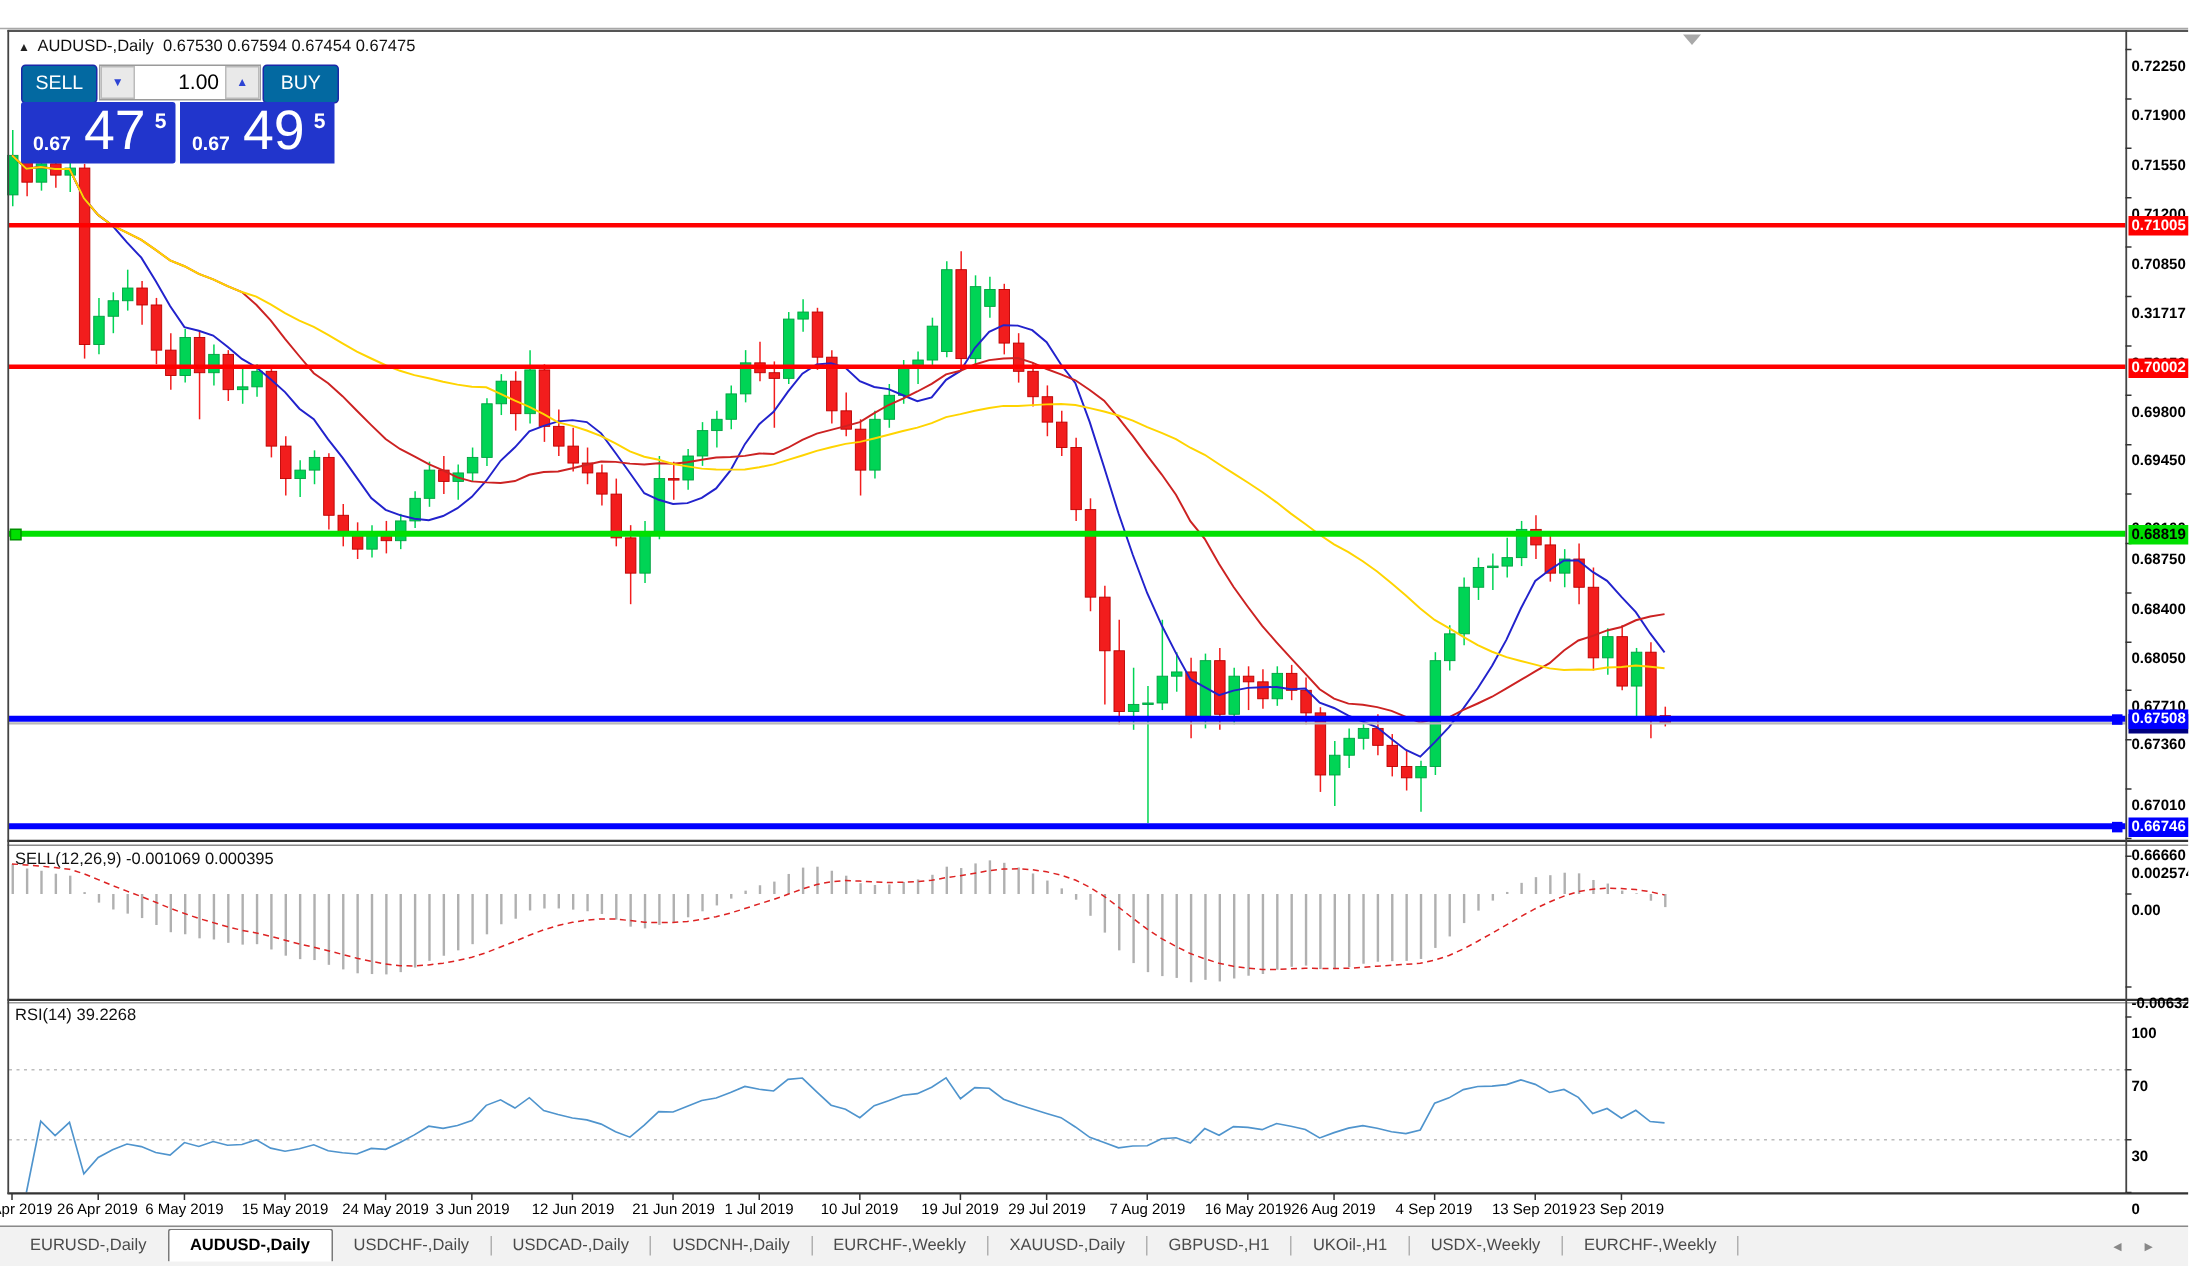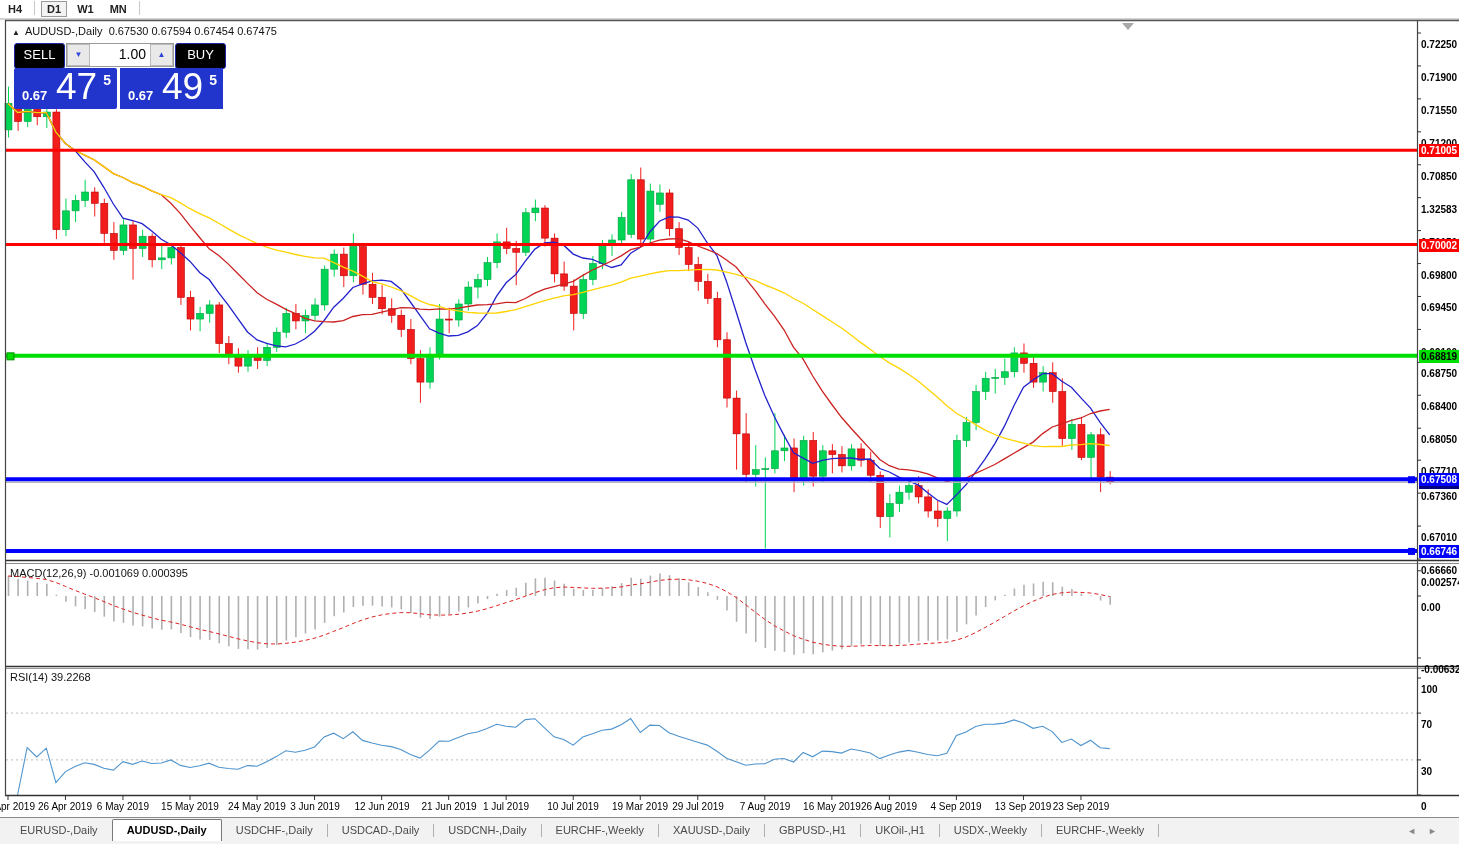--- a/index.html
+++ b/index.html
@@ -11,21 +11,21 @@
   .tf.active{background:#f3f3f3;border:1px solid #9a9a9a;}
   .tfsep{display:inline-block;width:1px;height:14px;background:#c8c8c8;margin:1px 4px 0 4px;vertical-align:top;}
   
   #title{position:absolute;left:12px;top:25px;font-size:11px;color:#111;z-index:4;white-space:nowrap;}
   #title .tri{font-size:8px;margin-right:5px;color:#222;}
   
   #shift{position:absolute;left:1122px;top:23px;width:0;height:0;border-left:6px solid transparent;border-right:6px solid transparent;border-top:7px solid #a9a9a9;z-index:4;}
   
   #tpanel{position:absolute;left:14px;top:43px;width:212px;z-index:5;}
   #tpanel .row1{display:flex;height:24px;}
-  .tbtn{background:#000000;color:#fff;border:1px solid #1b27a8;border-radius:3px;font-size:13px;width:64px;height:24px;line-height:22px;text-align:center;cursor:pointer;}
+  .tbtn{background:#0369a1;color:#fff;border:1px solid #1b27a8;border-radius:3px;font-size:13px;width:64px;height:24px;line-height:22px;text-align:center;cursor:pointer;}
   .spin{display:flex;height:22px;margin:0 1px;border:1px solid #9a9a9a;background:#fff;}
   .sbtn{width:21px;background:#e9e9e9;border:1px solid #bbb;font-size:8px;color:#2d44d4;text-align:center;line-height:20px;cursor:pointer;}
   .vol{width:52px;font-size:14px;color:#000;text-align:right;padding:0 4px;line-height:21px;}
   #tpanel .row2{display:flex;margin-top:1px;}
   .pbox{background:#2135cc;color:#fff;width:103px;height:41px;cursor:pointer;position:relative;}
   .pbox.l{margin-right:3px;border-radius:2px;}
   .pbox .sm{position:absolute;left:8px;bottom:6px;font-size:13px;font-weight:700;}
   .pbox .big{position:absolute;left:42px;top:-2px;font-size:37px;font-weight:400;}
   .pbox .sup{position:absolute;right:6px;top:4px;font-size:14px;font-weight:700;}
   
@@ -38,21 +38,20 @@
   #tabbar{position:absolute;left:0;top:817px;width:1459px;height:27px;background:#f2f2f2;border-top:1px solid #8a8a8a;z-index:4;display:flex;align-items:flex-start;}
   .tab{font-size:11px;color:#4a4a4a;padding:4px 14px 5px 14px;cursor:pointer;margin-top:2px;white-space:nowrap;}
   .tab.active{background:#fff;color:#000;font-weight:700;border:1px solid #7a7a7a;border-bottom:none;margin-top:1px;border-radius:2px 2px 0 0;}
   .tsep{width:1px;height:13px;background:#b0b0b0;margin-top:6px;}
   .tabarrows{position:absolute;right:10px;top:8px;color:#888;font-size:9px;letter-spacing:12px;cursor:pointer;z-index:5;}
 </style>
 </head>
 <body>
 
 <div id="app">
-  <div id="tfbar"><div class="tf">H4</div><div class="tfsep"></div><div class="tf active">D1</div><div class="tf">W1</div><div class="tf">MN</div><div class="tfsep"></div></div>
 
   <svg id="cs" width="1459" height="844">
       <line x1="6" y1="759.9" x2="1417" y2="759.9" stroke="#bdbdbd" stroke-width="1" stroke-dasharray="2 3"></line>
       <line x1="6" y1="713.1" x2="1417" y2="713.1" stroke="#bdbdbd" stroke-width="1" stroke-dasharray="2 3"></line>
       <line x1="8.5" y1="86.6350626118071" x2="8.5" y2="137.4472271914131" stroke="#00d455" stroke-width="1"></line>
       <rect x="5" y="103.57245080500945" width="7" height="26.347048300535846" fill="#00d455" stroke="#00a040" stroke-width="0.6"></rect>
       <line x1="18.08" y1="96.98568872987497" x2="18.08" y2="130.86046511627967" stroke="#f21d1d" stroke-width="1"></line>
       <rect x="14.579999999999998" y="103.57245080500945" width="7" height="17.8783542039357" fill="#f21d1d" stroke="#bb0000" stroke-width="0.6"></rect>
       <line x1="27.66" y1="104.5134168157428" x2="27.66" y2="127.09660107334524" stroke="#00d455" stroke-width="1"></line>
       <rect x="24.16" y="109.21824686940954" width="7" height="12.232558139535612" fill="#00d455" stroke="#00a040" stroke-width="0.6"></rect>
@@ -489,33 +488,33 @@
       </div>
       <div class="pbox">
         <span class="sm">0.67</span>
         <span class="big">49</span>
         <span class="sup">5</span>
       </div>
     </div>
   </div>
 
   <div class="indlab" style="top:567px">
-    <span>MACD(12,26,9)</span>&nbsp;<span>-0.001069 0.000395</span>
+    <span>SELL(12,26,9)</span>&nbsp;<span>-0.001069 0.000395</span>
   </div>
   <div class="indlab" style="top:671px">
     <span>RSI(14)</span>&nbsp;<span>39.2268</span>
   </div>
 
   <div id="overlay">
       <div class="ax" style="top:28px">0.72250</div>
       <div class="ax" style="top:61px">0.71900</div>
       <div class="ax" style="top:94px">0.71550</div>
       <div class="ax" style="top:127px">0.71200</div>
       <div class="ax" style="top:160px">0.70850</div>
-      <div class="ax" style="top:193px">1.32583</div>
+      <div class="ax" style="top:193px">0.31717</div>
       <div class="ax" style="top:226px">0.70150</div>
       <div class="ax" style="top:259px">0.69800</div>
       <div class="ax" style="top:291px">0.69450</div>
       <div class="ax" style="top:336px">0.69100</div>
       <div class="ax" style="top:357px">0.68750</div>
       <div class="ax" style="top:390px">0.68400</div>
       <div class="ax" style="top:423px">0.68050</div>
       <div class="ax" style="top:455px">0.67710</div>
       <div class="ax" style="top:480px">0.67360</div>
       <div class="ax" style="top:521px">0.67010</div>
@@ -536,21 +535,21 @@
       <div class="dlab" style="left:8px;top:801px">16 Apr 2019</div>
       <div class="dlab" style="left:65px;top:801px">26 Apr 2019</div>
       <div class="dlab" style="left:123px;top:801px">6 May 2019</div>
       <div class="dlab" style="left:190px;top:801px">15 May 2019</div>
       <div class="dlab" style="left:257px;top:801px">24 May 2019</div>
       <div class="dlab" style="left:315px;top:801px">3 Jun 2019</div>
       <div class="dlab" style="left:382px;top:801px">12 Jun 2019</div>
       <div class="dlab" style="left:449px;top:801px">21 Jun 2019</div>
       <div class="dlab" style="left:506px;top:801px">1 Jul 2019</div>
       <div class="dlab" style="left:573px;top:801px">10 Jul 2019</div>
-      <div class="dlab" style="left:640px;top:801px">19 Mar 2019</div>
+      <div class="dlab" style="left:640px;top:801px">19 Jul 2019</div>
       <div class="dlab" style="left:698px;top:801px">29 Jul 2019</div>
       <div class="dlab" style="left:765px;top:801px">7 Aug 2019</div>
       <div class="dlab" style="left:832px;top:801px">16 May 2019</div>
       <div class="dlab" style="left:889px;top:801px">26 Aug 2019</div>
       <div class="dlab" style="left:956px;top:801px">4 Sep 2019</div>
       <div class="dlab" style="left:1023px;top:801px">13 Sep 2019</div>
       <div class="dlab" style="left:1081px;top:801px">23 Sep 2019</div>
     </div>
 
   <div id="tabbar">

